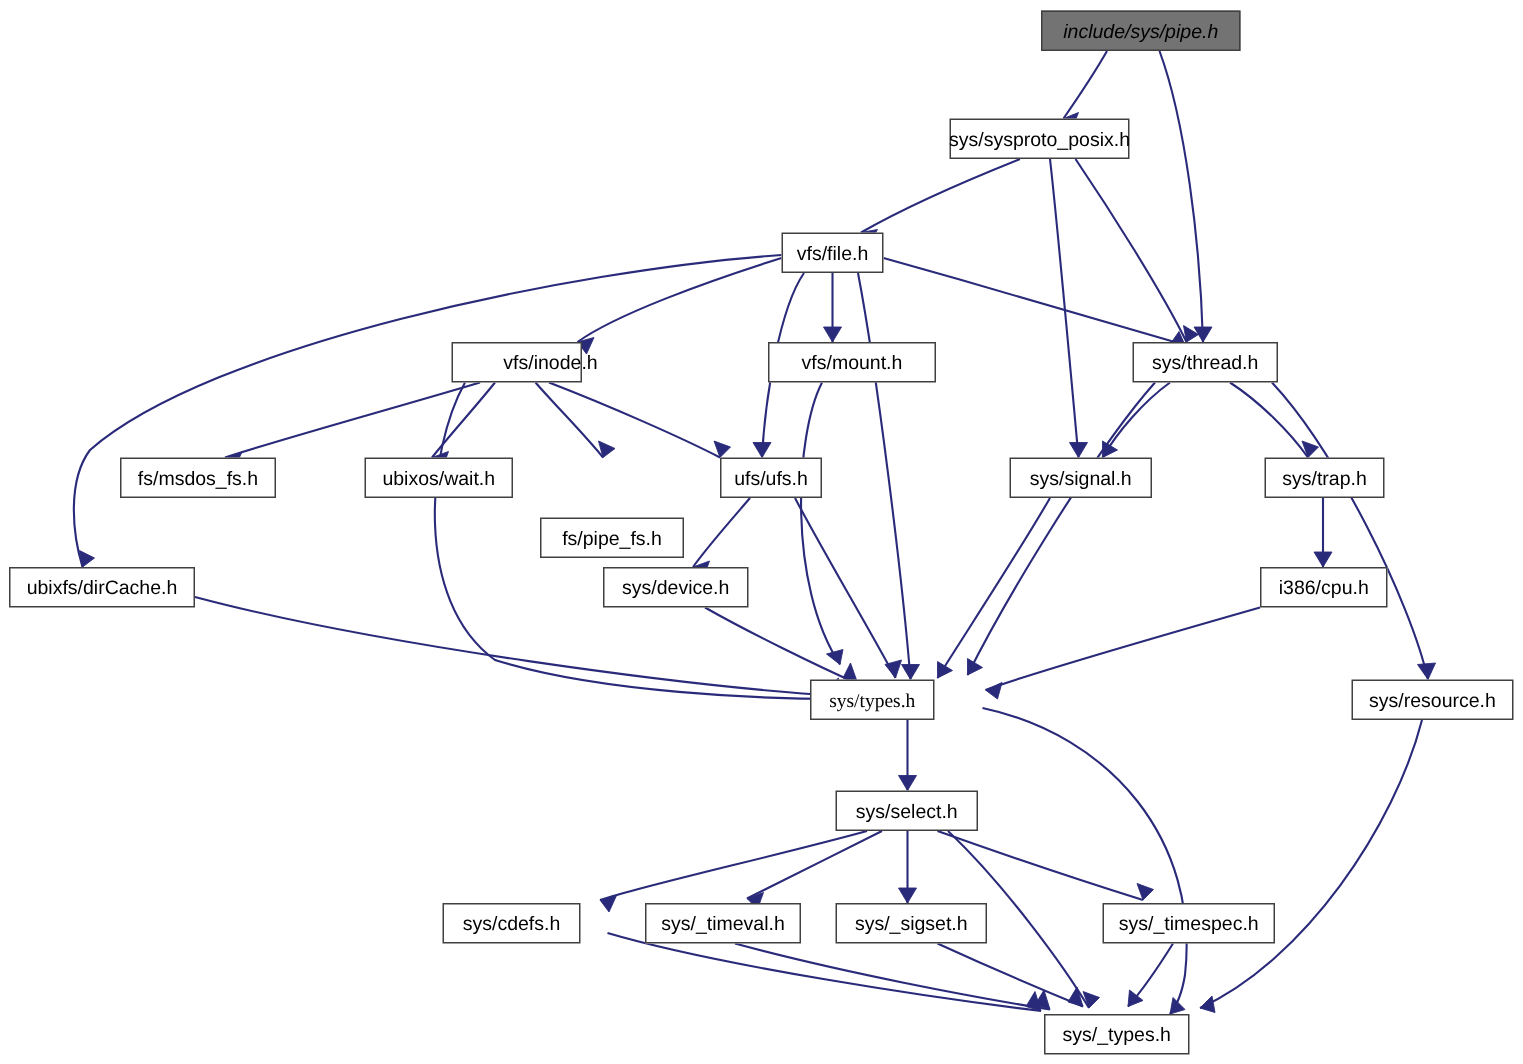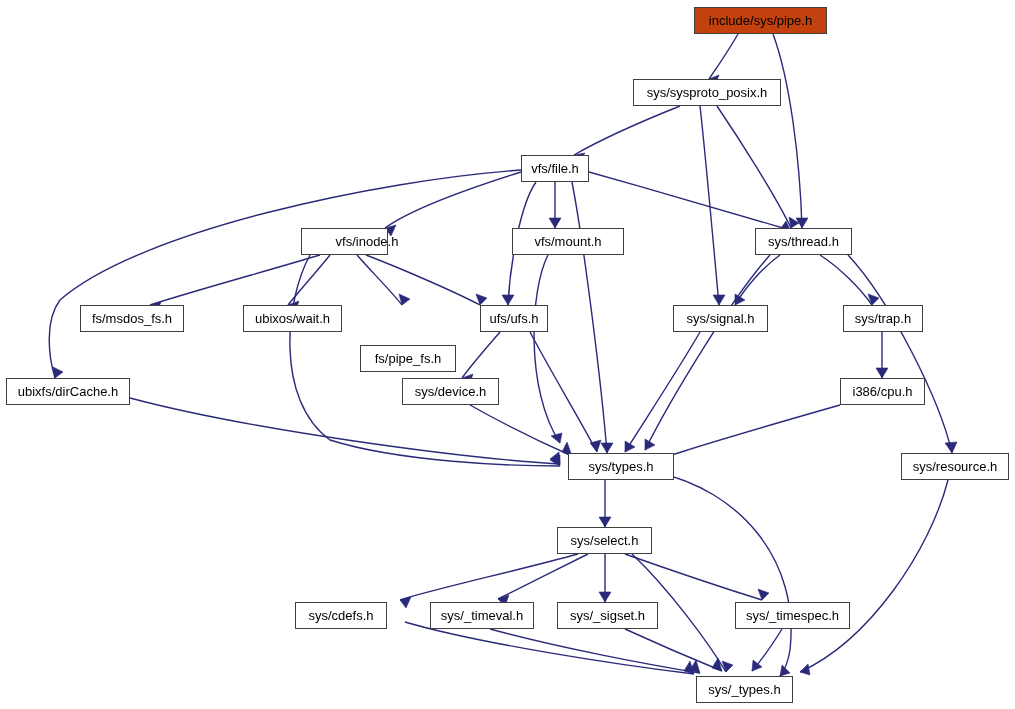--- a/index.html
+++ b/index.html
@@ -43,22 +43,23 @@
     align-items: center;
     justify-content: center;
     font-size: 13px;
     color: #000000;
     letter-spacing: 0px;
     white-space: nowrap;
     line-height: 1;
     z-index: 5;
   }
   .node.highlight {
-    background: #c2410c;
+    background: #737373;
     border-color: #404040;
+    font-style: italic;
   }
   .node-label {
     display: block;
     padding: 0 2px;
     pointer-events: none;
   }
 </style>
 </head>
 <body>
 
@@ -144,21 +145,21 @@
         <path class="edge-path" d="M 782,629 C 772,645 760,662 752,671" stroke="#2a2a7a"></path>
         <path class="edge-head" d="M 752,671 l 1,-11 l 9,7 z" fill="#2a2a7a"></path>
         <path class="edge-path" d="M 948,480 C 930,550 870,640 800,672" stroke="#2a2a7a"></path>
         <path class="edge-head" d="M 800,672 l 8,-8 l 2,11 z" fill="#2a2a7a"></path>
       </g>
   </svg>
   <div id="nodes-layer">
       <div class="node highlight" style="left: 694px; top: 7px; width: 133px; height: 27px;">
         <span class="node-label">include/sys/pipe.h</span>
       </div>
-      <div class="node" style="left: 633px; top: 79px; width: 148px; height: 27px;">
+      <div class="node" style="left: 633px; top: 79px; width: 120px; height: 27px;">
         <span class="node-label">sys/sysproto_posix.h</span>
       </div>
       <div class="node" style="left: 521px; top: 155px; width: 68px; height: 27px;">
         <span class="node-label">vfs/file.h</span>
       </div>
       <div class="node" style="left: 301px; top: 228px; width: 87px; height: 27px; padding-left: 45px;">
         <span class="node-label">vfs/inode.h</span>
       </div>
       <div class="node" style="left: 512px; top: 228px; width: 112px; height: 27px;">
         <span class="node-label">vfs/mount.h</span>
@@ -186,21 +187,21 @@
       </div>
       <div class="node" style="left: 6px; top: 378px; width: 124px; height: 27px;">
         <span class="node-label">ubixfs/dirCache.h</span>
       </div>
       <div class="node" style="left: 402px; top: 378px; width: 97px; height: 27px;">
         <span class="node-label">sys/device.h</span>
       </div>
       <div class="node" style="left: 840px; top: 378px; width: 85px; height: 27px;">
         <span class="node-label">i386/cpu.h</span>
       </div>
-      <div class="node" style="left: 568px; top: 453px; width: 106px; height: 27px;">
+      <div class="node" style="left: 540px; top: 453px; width: 83px; height: 27px; font-family: Liberation Serif, serif;">
         <span class="node-label">sys/types.h</span>
       </div>
       <div class="node" style="left: 901px; top: 453px; width: 108px; height: 27px;">
         <span class="node-label">sys/resource.h</span>
       </div>
       <div class="node" style="left: 557px; top: 527px; width: 95px; height: 27px;">
         <span class="node-label">sys/select.h</span>
       </div>
       <div class="node" style="left: 295px; top: 602px; width: 92px; height: 27px;">
         <span class="node-label">sys/cdefs.h</span>

